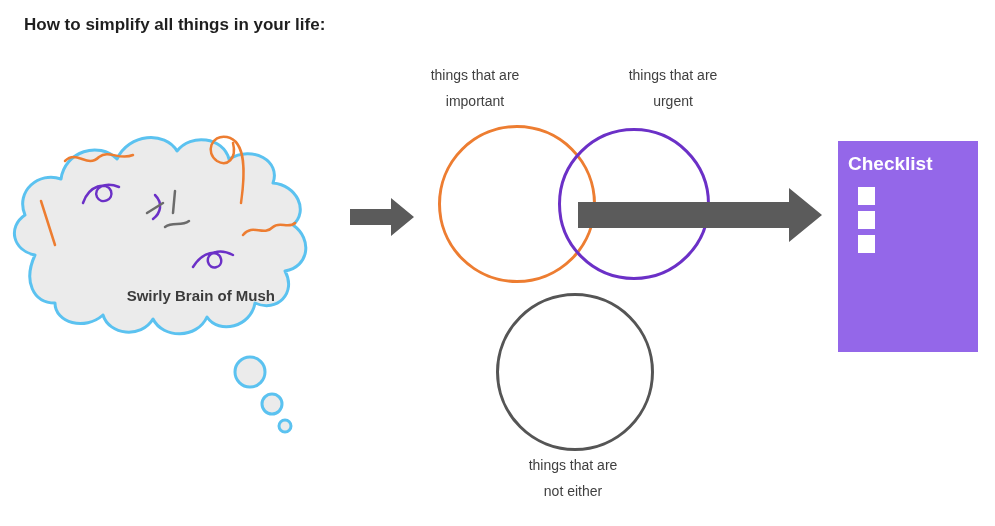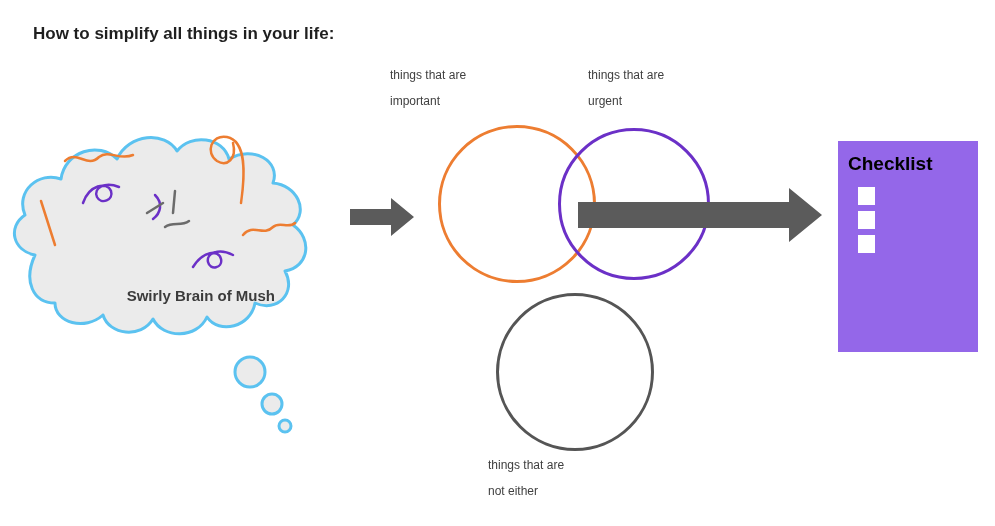--- a/index.html
+++ b/index.html
@@ -6,44 +6,45 @@
   #canvas{
     position:relative;
     width:995px;height:526px;
     background:#ffffff;
     font-family:"Liberation Sans", sans-serif;
     overflow:hidden;
   }
   .page-title{
     position:absolute;left:17px;top:8px;
     font-size:17px;font-weight:bold;color:#1f1f1f;
-    margin:16px;
+    margin:7px;
   }
   .venn-label{
     position:absolute;width:170px;
-    font-size:12px;line-height:26px;color:#404040;
+    text-align:center;
+    font-size:14px;line-height:26px;color:#404040;
     white-space:pre-line;
   }
   .circle{
     position:absolute;border-radius:50%;background:transparent;
   }
   .circle.orange{border:3px solid #ED7D31;}
   .circle.purple{border:3px solid #6B30C7;}
   .circle.gray{border:3px solid #555555;}
   .cloud-label{
     position:absolute;left:40px;top:287px;width:235px;
     text-align:right;font-size:15px;font-weight:bold;color:#3b3b3b;
   }
   .checklist{
     position:absolute;left:838px;top:141px;width:140px;height:211px;
     background:#9467E9;
   }
   .checklist-title{
     margin:12px 0 0 10px;
-    font-size:19px;font-weight:bold;color:#000000;
+    font-size:19px;font-weight:bold;color:#ffffff;
   }
   .checklist-box{
     width:17px;height:18px;background:#ffffff;
     margin:6px 0 0 20px;
   }
   .checklist-box.first{margin-top:12px;}
   svg{display:block;}
   .overlay-svg{position:absolute;left:0;top:0;pointer-events:none;}
 </style>
 </head>

